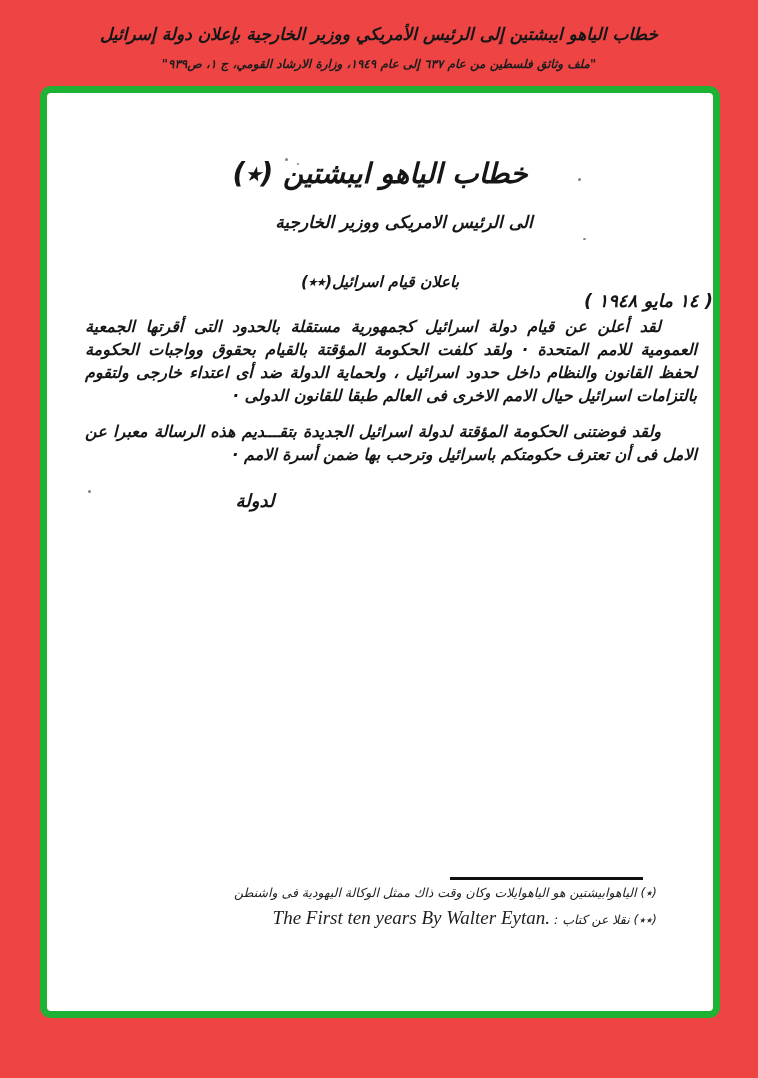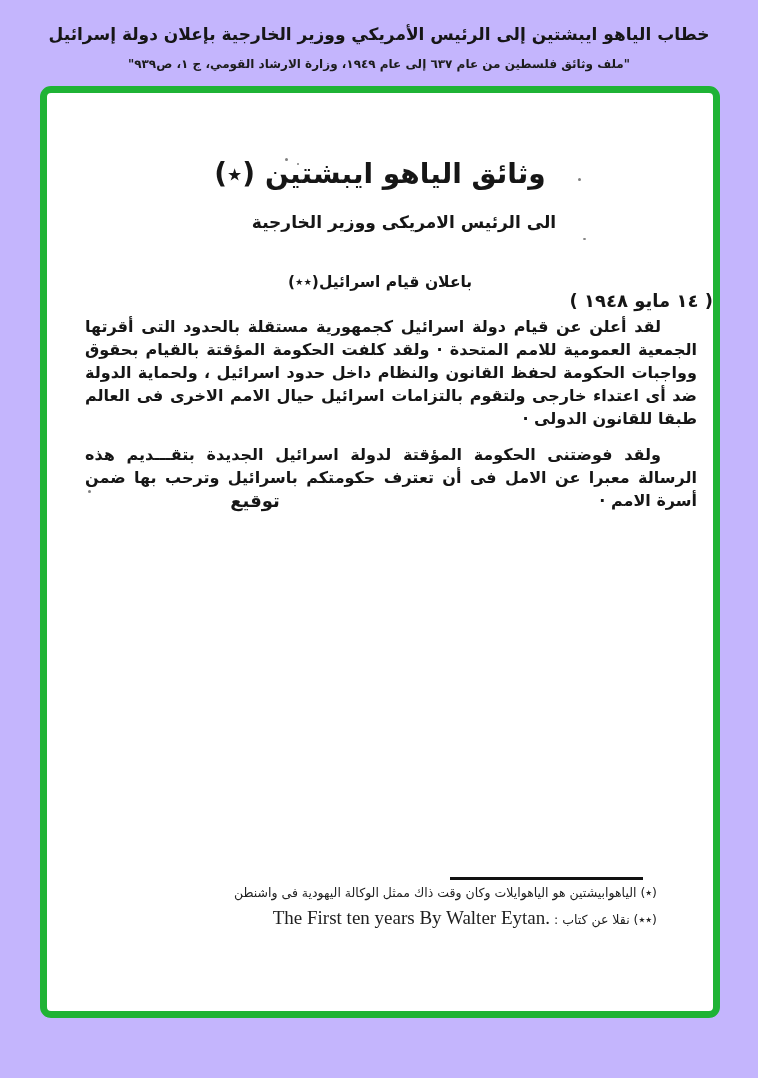--- a/index.html
+++ b/index.html
@@ -1,18 +1,18 @@
 <!DOCTYPE html>
 <html lang="ar"><head>
 <meta charset="utf-8">
 <style>
   html,body{margin:0;padding:0;background:#ffffff;}
   .canvas{
-    position:relative;width:758px;height:1078px;background:#c4b5fd;overflow:hidden;
-    font-family:"DejaVu Sans",sans-serif;color:#161616;
+    position:relative;width:758px;height:1078px;background:#ef4444;overflow:hidden;
+    font-family:"DejaVu Sans",sans-serif;color:#161616;font-style:italic;
   }
   
   .header-title{
     position:absolute;top:24px;left:0;right:0;text-align:center;direction:rtl;
     font-size:17px;font-weight:bold;letter-spacing:0;
   }
   .header-source{
     position:absolute;top:57px;left:0;right:0;text-align:center;direction:rtl;
     font-size:12px;font-weight:bold;color:#1c1c1c;
   }
@@ -78,32 +78,32 @@
 <body>
 
 <div class="canvas">
 
   <div class="header-title">خطاب الياهو ايبشتين إلى الرئيس الأمريكي ووزير الخارجية بإعلان دولة إسرائيل</div>
   <div class="header-source">"ملف وثائق فلسطين من عام ٦٣٧ إلى عام ١٩٤٩، وزارة الارشاد القومي، ج ١، ص٩٣٩"</div>
 
   <div class="page">
     <div class="page-inner">
 
-      <div class="doc-title">وثائق الياهو ايبشتين (٭)</div>
+      <div class="doc-title">خطاب الياهو ايبشتين (٭)</div>
       <div class="doc-recipient">الى الرئيس الامريكى ووزير الخارجية</div>
       <div class="doc-occasion">باعلان قيام اسرائيل(٭٭)</div>
       <div class="doc-date">( ١٤ مايو ١٩٤٨ )</div>
 
       <div class="doc-body">
         <p>لقد أعلن عن قيام دولة اسرائيل كجمهورية مستقلة بالحدود التى أقرتها الجمعية العمومية للامم المتحدة · ولقد كلفت الحكومة المؤقتة بالقيام بحقوق وواجبات الحكومة لحفظ القانون والنظام داخل حدود اسرائيل ، ولحماية الدولة ضد أى اعتداء خارجى ولتقوم بالتزامات اسرائيل حيال الامم الاخرى فى العالم طبقا للقانون الدولى ·</p>
         <p>ولقد فوضتنى الحكومة المؤقتة لدولة اسرائيل الجديدة بتقـــديم هذه الرسالة معبرا عن الامل فى أن تعترف حكومتكم باسرائيل وترحب بها ضمن أسرة الامم ·</p>
       </div>
 
       <div class="signature">
-        <div class="sig-label">توقيع</div>
+        <div class="sig-label">لدولة</div>
       </div>
 
       <div class="footnote-rule"></div>
 
       <div class="footnotes">
         <div class="footnote-line">
           <span class="fn-marker">(٭)</span>
           <span>الياهوابيشتين هو الياهوايلات وكان وقت ذاك ممثل الوكالة اليهودية فى واشنطن</span>
         </div>
         <div class="footnote-line">

